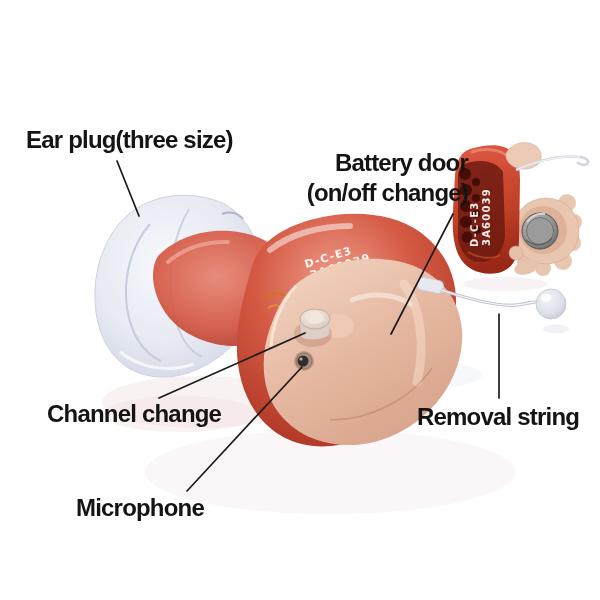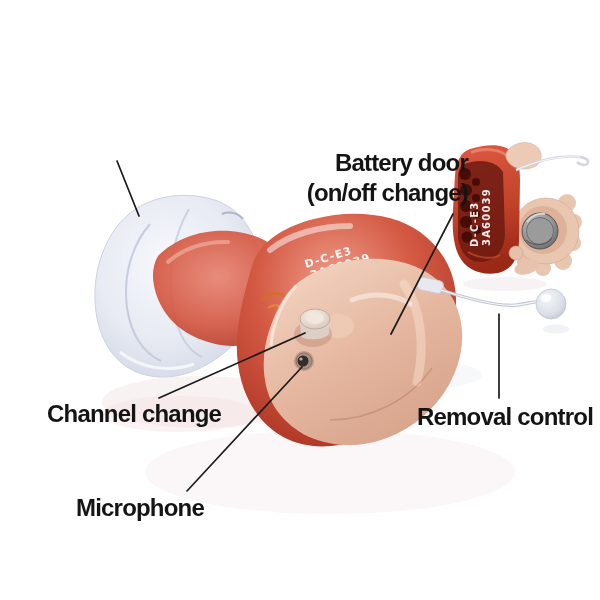--- a/index.html
+++ b/index.html
@@ -201,25 +201,26 @@
 
     <g stroke="#1b1b1b" stroke-width="1.7" stroke-linecap="round">
       <line x1="117" y1="161" x2="139" y2="216"></line>
       <line x1="453" y1="214" x2="391" y2="334"></line>
       <line x1="159" y1="398" x2="305" y2="333"></line>
       <line x1="187" y1="491" x2="302" y2="367"></line>
       <line x1="499" y1="314" x2="499" y2="398"></line>
     </g>
   </svg>
 
+  <div class="callout" style="left:26px;top:125px;">Ear plug(three size)</div>
 
   <div class="callout center" style="left:256px;top:148px;width:212px;">
     <div>Battery door</div>
     <div>(on/off change)</div>
   </div>
 
   <div class="callout" style="left:47px;top:399px;text-align:right;">Channel change</div>
 
   <div class="callout" style="left:76px;top:493px;">Microphone</div>
 
-  <div class="callout" style="left:417px;top:402px;">Removal control</div>
+  <div class="callout" style="left:417px;top:402px;">Removal string</div>
 
 </div>
 
 </body></html>

